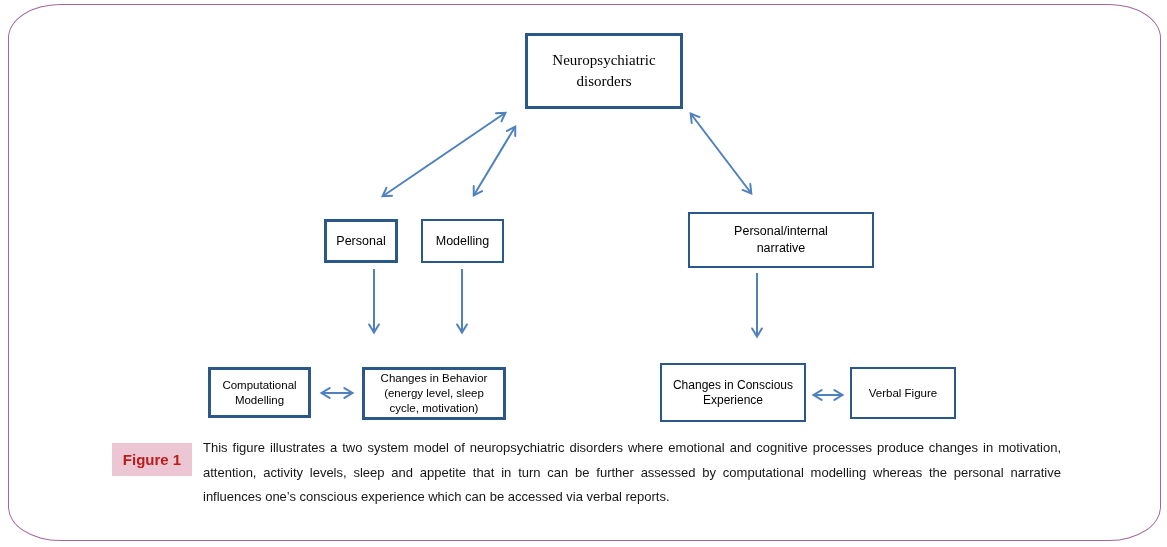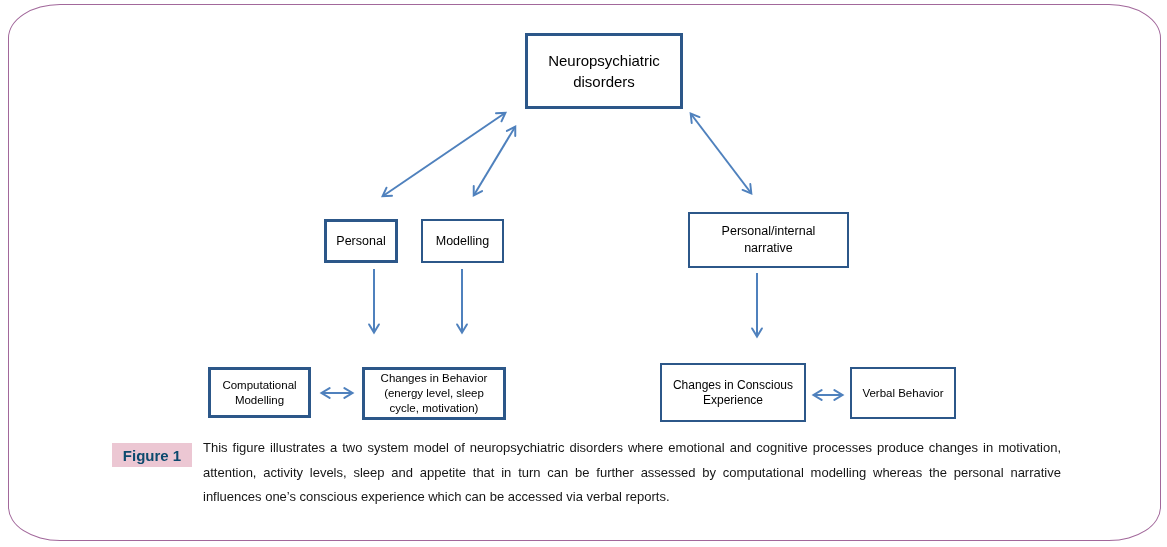--- a/index.html
+++ b/index.html
@@ -14,31 +14,31 @@
     box-sizing:border-box;
   }
   svg.connectors{position:absolute;left:0;top:0;width:1167px;height:547px;}
   .al{stroke:var(--arrow,#4f81bd);stroke-width:2;fill:none;}
   .node{
     position:absolute;box-sizing:border-box;background:#fff;
     border:2.5px solid var(--box-border,#2c5789);
     color:#000;display:flex;align-items:center;justify-content:center;
     text-align:center;white-space:pre-line;
   }
-  .node-neuro{left:525px;top:33px;width:158px;height:76px;font-size:15px;line-height:21px;border-width:3px;}
+  .node-neuro{left:525px;top:33px;width:158px;height:76px;font-size:15px;line-height:21px;border-width:3px;font-family:Liberation Serif, serif;}
   .node-emotions{left:324px;top:219px;width:74px;height:44px;font-size:12.5px;border-width:3px;}
   .node-cognition{left:421px;top:219px;width:83px;height:44px;font-size:12.5px;border-width:2.5px;}
-  .node-personal{left:688px;top:212px;width:161px;height:56px;font-size:12.5px;line-height:17px;border-width:2px;}
+  .node-personal{left:688px;top:212px;width:186px;height:56px;font-size:12.5px;line-height:17px;border-width:2px;}
   .node-computational{left:208px;top:367px;width:103px;height:51px;font-size:11.5px;line-height:15px;border-width:3px;}
   .node-behavior{left:362px;top:367px;width:144px;height:53px;font-size:11.5px;line-height:15px;border-width:3px;}
   .node-conscious{left:660px;top:363px;width:146px;height:59px;font-size:12px;line-height:15px;border-width:2px;}
   .node-verbal{left:850px;top:367px;width:106px;height:52px;font-size:11.5px;border-width:2.5px;}
   .fig-badge{
-    position:absolute;left:112px;top:443px;width:80px;height:24px;
-    background:var(--label-bg,#ecc7d3);color:#0c4a6e;
+    position:absolute;left:112px;top:443px;width:80px;height:33px;
+    background:var(--label-bg,#ecc7d3);color:#b91c1c;
     font-size:15px;font-weight:bold;
     display:flex;align-items:center;justify-content:center;
   }
   .fig-caption{
     position:absolute;left:203px;top:436px;width:858px;margin:0;
     font-size:13px;line-height:24.6px;color:#161616;text-align:justify;
   }
 </style>
 </head>
 <body>
@@ -69,18 +69,18 @@
   <div class="node node-cognition">Modelling</div>
   <div class="node node-personal">Personal/internal
 narrative</div>
   <div class="node node-behavior">Changes in Behavior
 (energy level, sleep
 cycle, motivation)</div>
   <div class="node node-computational">Computational
 Modelling</div>
   <div class="node node-conscious">Changes in Conscious
 Experience</div>
-  <div class="node node-verbal">Verbal Behavior</div>
+  <div class="node node-verbal">Verbal Figure</div>
 
   <span class="fig-badge">Figure 1</span>
   <p class="fig-caption">This figure illustrates a two system model of neuropsychiatric disorders where emotional and cognitive processes produce changes in motivation, attention, activity levels, sleep and appetite that in turn can be further assessed by computational modelling whereas the personal narrative influences one’s conscious experience which can be accessed via verbal reports.</p>
 
 </div>
 
 </body></html>

